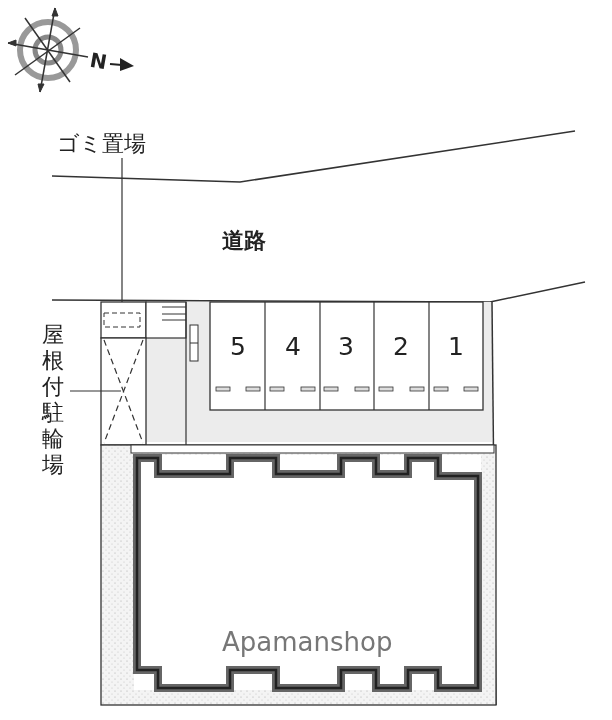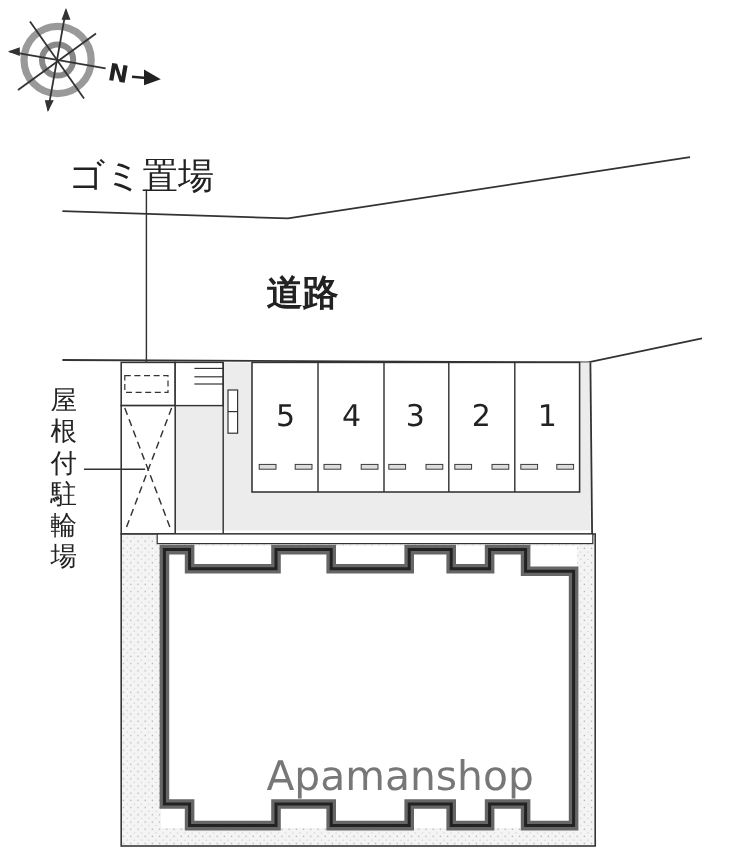--- a/index.html
+++ b/index.html
@@ -1,21 +1,21 @@
 <!DOCTYPE html>
 <html><head>
 <meta charset="utf-8">
 <style>
   html,body{margin:0;padding:0;background:#fff;}
   body{width:612px;height:720px;position:relative;overflow:hidden;font-family:"DejaVu Sans","Liberation Sans",sans-serif;}
   svg{position:absolute;left:0;top:0;}
-  .lbl{position:absolute;color:#222;font-size:30px;line-height:1;}
+  .lbl{position:absolute;color:#222;font-size:22px;line-height:1;}
   .vert{position:absolute;color:#222;font-size:22px;line-height:26px;width:26px;text-align:center;}
   .num{position:absolute;font-size:25px;color:#222;width:30px;text-align:center;}
-  .wm{position:absolute;font-size:34px;color:#777;}
+  .wm{position:absolute;font-size:26px;color:#777;}
 </style>
 </head>
 <body>
 
 <svg width="612" height="720" viewBox="0 0 612 720">
   <defs>
     <pattern id="dots" width="6" height="6" patternUnits="userSpaceOnUse">
       <rect width="6" height="6" fill="#f4f4f4"></rect>
       <circle cx="1" cy="1" r="0.6" fill="#aaa"></circle>
       <circle cx="4" cy="4" r="0.5" fill="#bbb"></circle>

